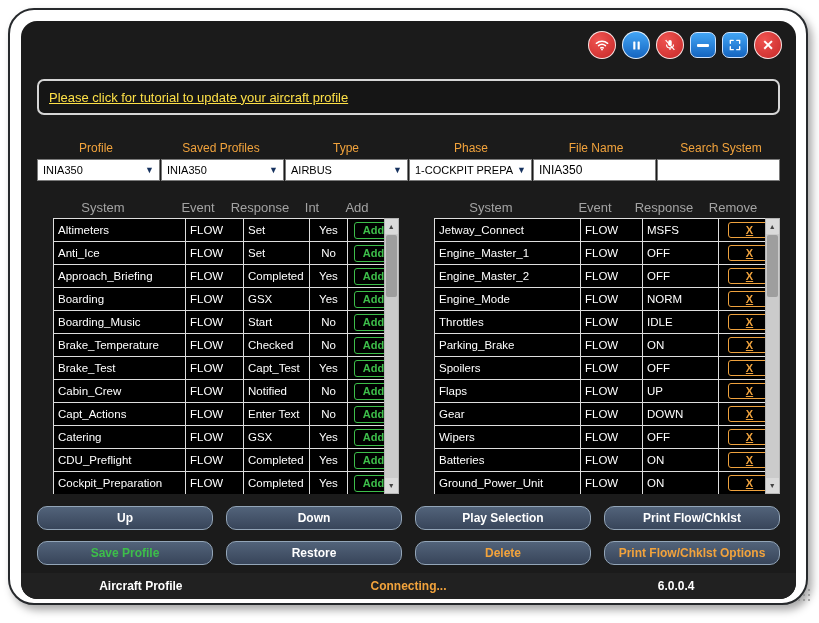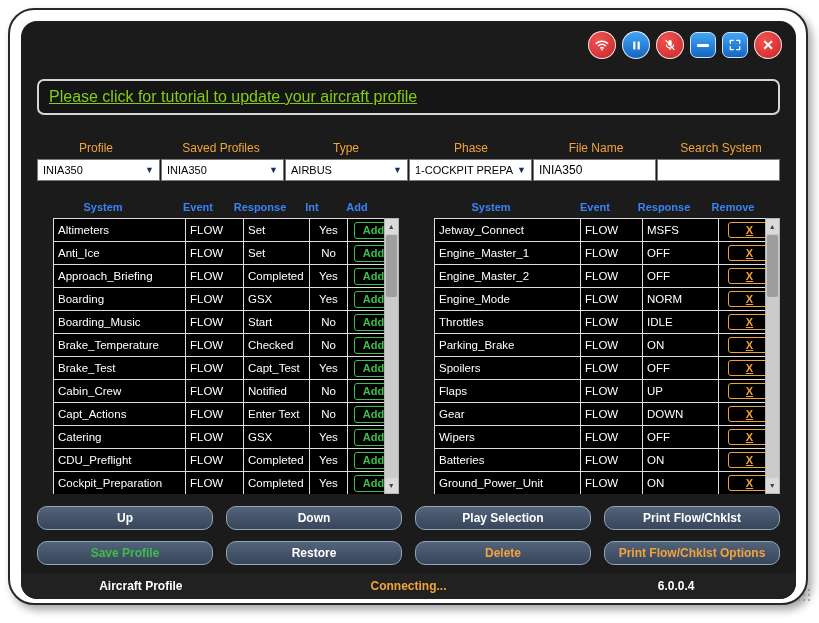--- a/index.html
+++ b/index.html
@@ -44,21 +44,21 @@
   .x-glyph { color: #fff; font-size: 14px; font-weight: bold; line-height: 1; }
   
   .banner {
     margin: 0 16px; height: 36px;
     border: 2px solid #d6d6d6; border-radius: 7px;
     display: flex; align-items: center;
     padding-left: 10px;
     background: #151515;
   }
   .banner a {
-    color: #84cc16; font-size: 16px;
+    color: #fde047; font-size: 13px;
     text-decoration: underline; cursor: pointer;
   }
   
   .labels {
     margin: 26px 16px 4px; display: flex; gap: 7px;
   }
   .labels span {
     flex: 1; text-align: center;
     color: #f2a33c; font-size: 12px;
   }
@@ -79,21 +79,21 @@
     min-width: 0;
   }
   
   .tables { margin: 15px 16px 0; display: flex; justify-content: space-between; }
   .table { width: 362px; }
   .thead { display: grid; height: 22px; }
   .table.left  .thead, .table.left  .trow { grid-template-columns: 132px 58px 66px 38px 52px; }
   .table.right .thead, .table.right .trow { grid-template-columns: 146px 62px 76px 62px; }
   .thead-cell {
     display: flex; align-items: center; justify-content: center;
-    color: #3b82f6; font-size: 11px; font-weight: bold;
+    color: #a3a3a3; font-size: 13px; font-weight: normal;
     white-space: nowrap; overflow: hidden;
   }
   .tbody-row { display: flex; padding-left: 16px; }
   .tbody {
     border-top: 1px solid #dedede; border-left: 1px solid #dedede;
     height: 276px; overflow: hidden;
   }
   .trow { display: grid; height: 23px; cursor: default; }
   .tcell {
     background: #000000; color: #ffffff; font-size: 11.5px;

